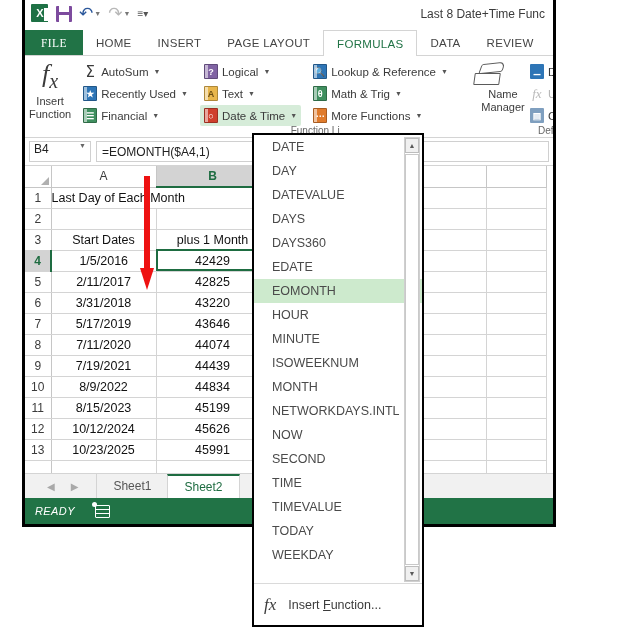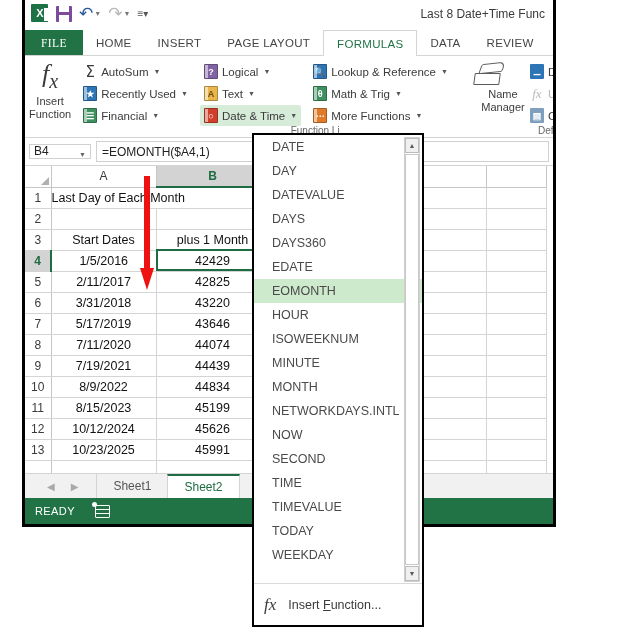--- a/index.html
+++ b/index.html
@@ -193,23 +193,23 @@
   .rbtn.disabled { color: #b5b5b5; }
 
   
   .formulabar {
     height: 28px; display: flex; align-items: center;
     padding: 3px 4px; gap: 5px;
     background: #ffffff;
     border-bottom: 1px solid #d4d4d4;
   }
   .namebox {
-    width: 62px; height: 15px;
+    width: 62px; height: 21px;
     border: 1px solid #d0d0d0; background: #fff;
-    display: flex; align-items: flex-end; justify-content: space-between;
+    display: flex; align-items: flex-start; justify-content: space-between;
     padding: 0 4px; font-size: 12px; color: #222;
   }
   .namebox .caret { font-size: 7px; color: #666; }
   .fbar-input {
     flex: 1; height: 21px;
     border: 1px solid #d0d0d0; background: #fff;
     display: flex; align-items: center; padding: 0 5px;
     font-size: 12px; color: #222;
   }
 
@@ -290,21 +290,21 @@
     border-top: 2px solid #1e6c41;
     border-left: 1px solid #d4d4d4; border-right: 1px solid #d4d4d4;
   }
 
   
   .statusbar {
     position: absolute; left: 0; right: 0; bottom: 0;
     height: 26px; background: #217346;
     display: flex; align-items: center; gap: 20px;
     padding-left: 10px;
-    color: #ffffff; font-size: 11px; letter-spacing: .4px;
+    color: #ffffff; font-size: 11px; letter-spacing: .4px; font-style: italic;
   }
   .status-grid-icon {
     width: 15px; height: 13px; position: relative;
     border: 1.5px solid #ffffff; border-radius: 1px;
   }
   .status-grid-icon::before {
     content: ""; position: absolute; left: 0; top: 3px; right: 0; height: 1px;
     background: #ffffff;
     box-shadow: 0 4px 0 0 #ffffff;
   }
@@ -685,22 +685,22 @@
 <div id="fn-dropdown">
   <div class="dd-list">
     <div class="dd-item">DATE</div>
     <div class="dd-item">DAY</div>
     <div class="dd-item">DATEVALUE</div>
     <div class="dd-item">DAYS</div>
     <div class="dd-item">DAYS360</div>
     <div class="dd-item">EDATE</div>
     <div class="dd-item selected">EOMONTH</div>
     <div class="dd-item">HOUR</div>
+    <div class="dd-item">MINUTE</div>
     <div class="dd-item">ISOWEEKNUM</div>
-    <div class="dd-item">MINUTE</div>
     <div class="dd-item">MONTH</div>
     <div class="dd-item">NETWORKDAYS.INTL</div>
     <div class="dd-item">NOW</div>
     <div class="dd-item">SECOND</div>
     <div class="dd-item">TIME</div>
     <div class="dd-item">TIMEVALUE</div>
     <div class="dd-item">TODAY</div>
     <div class="dd-item">WEEKDAY</div>
   </div>
 

